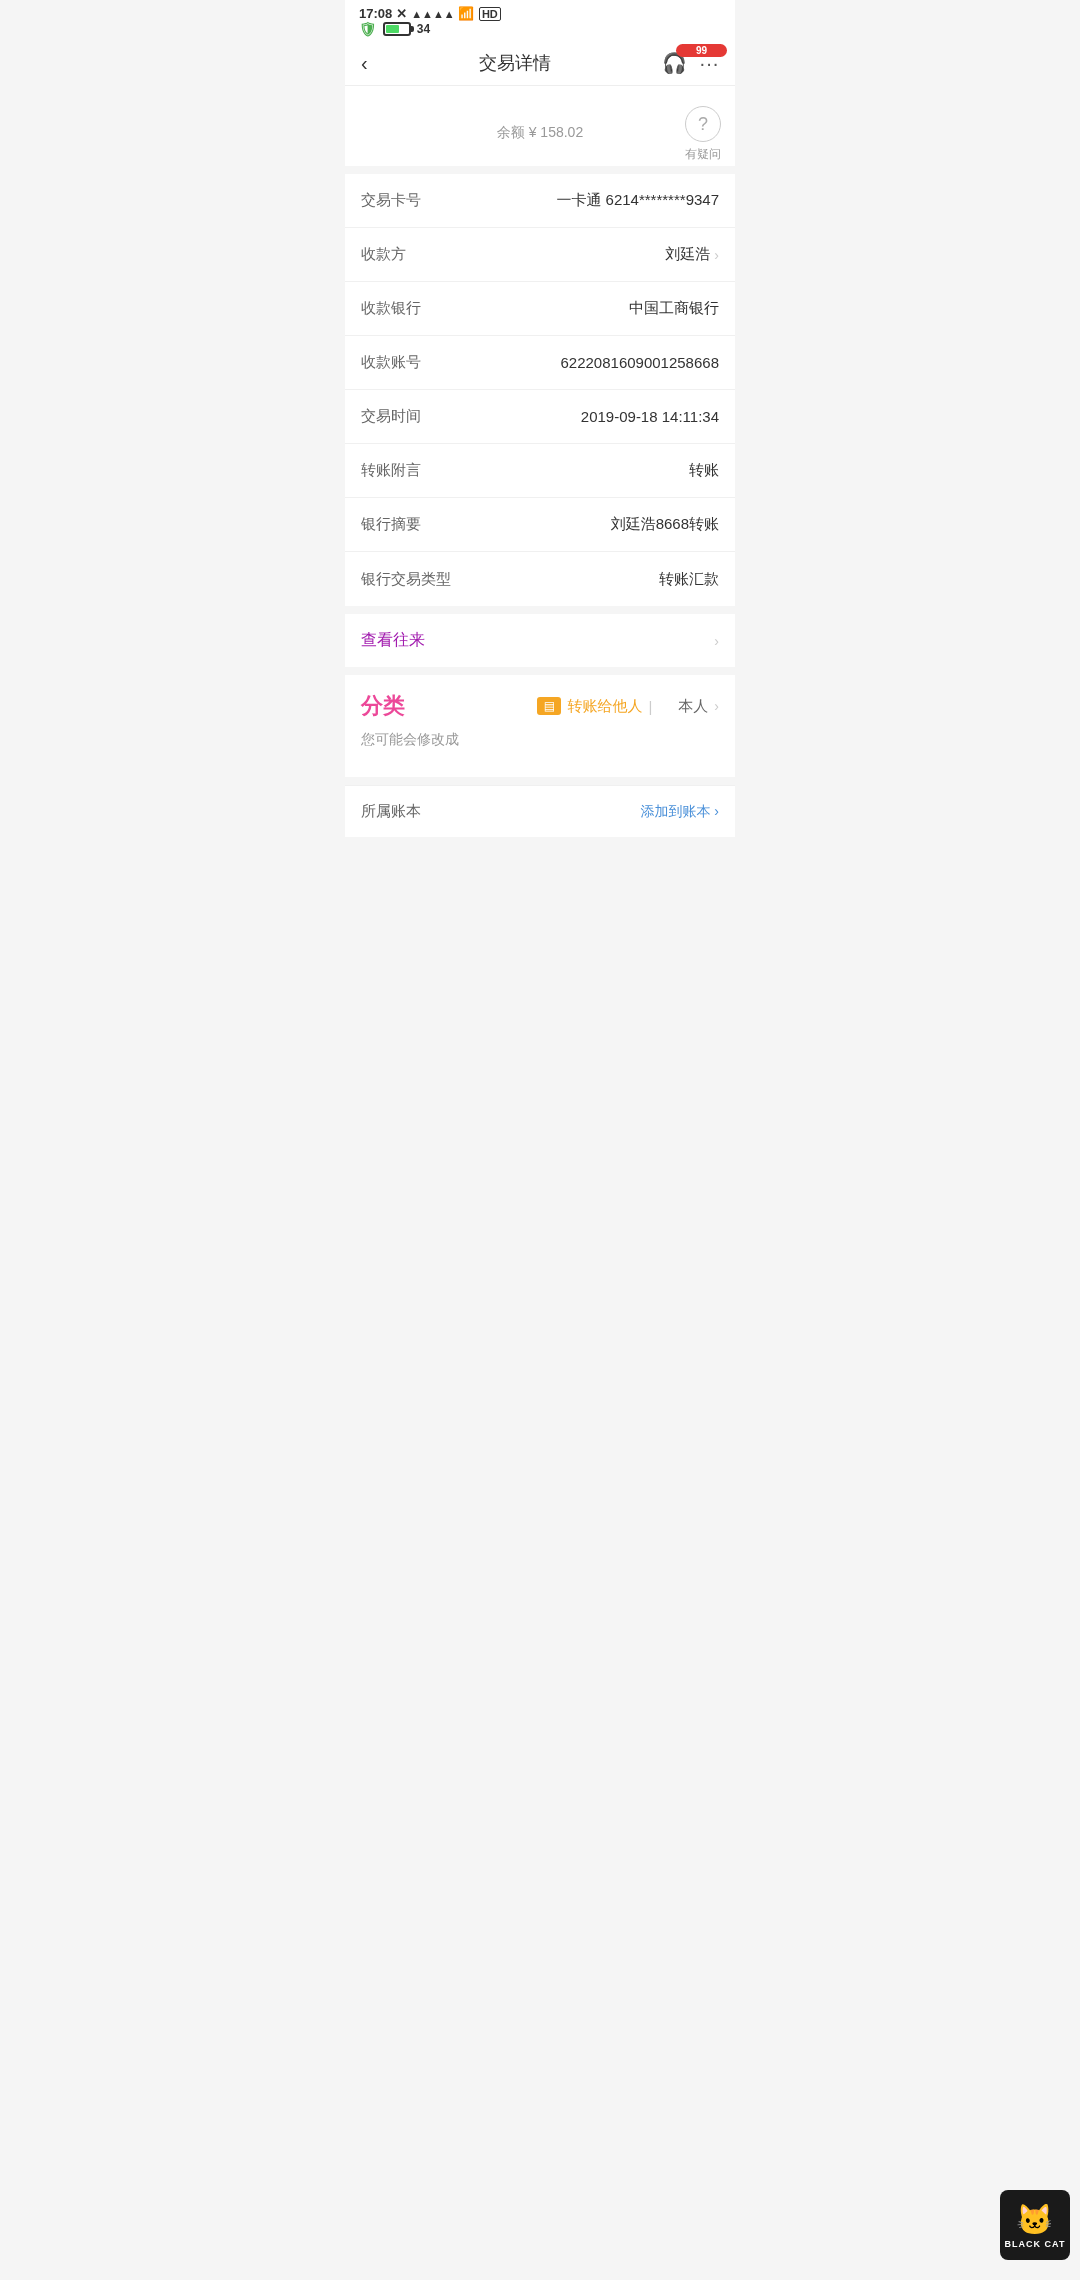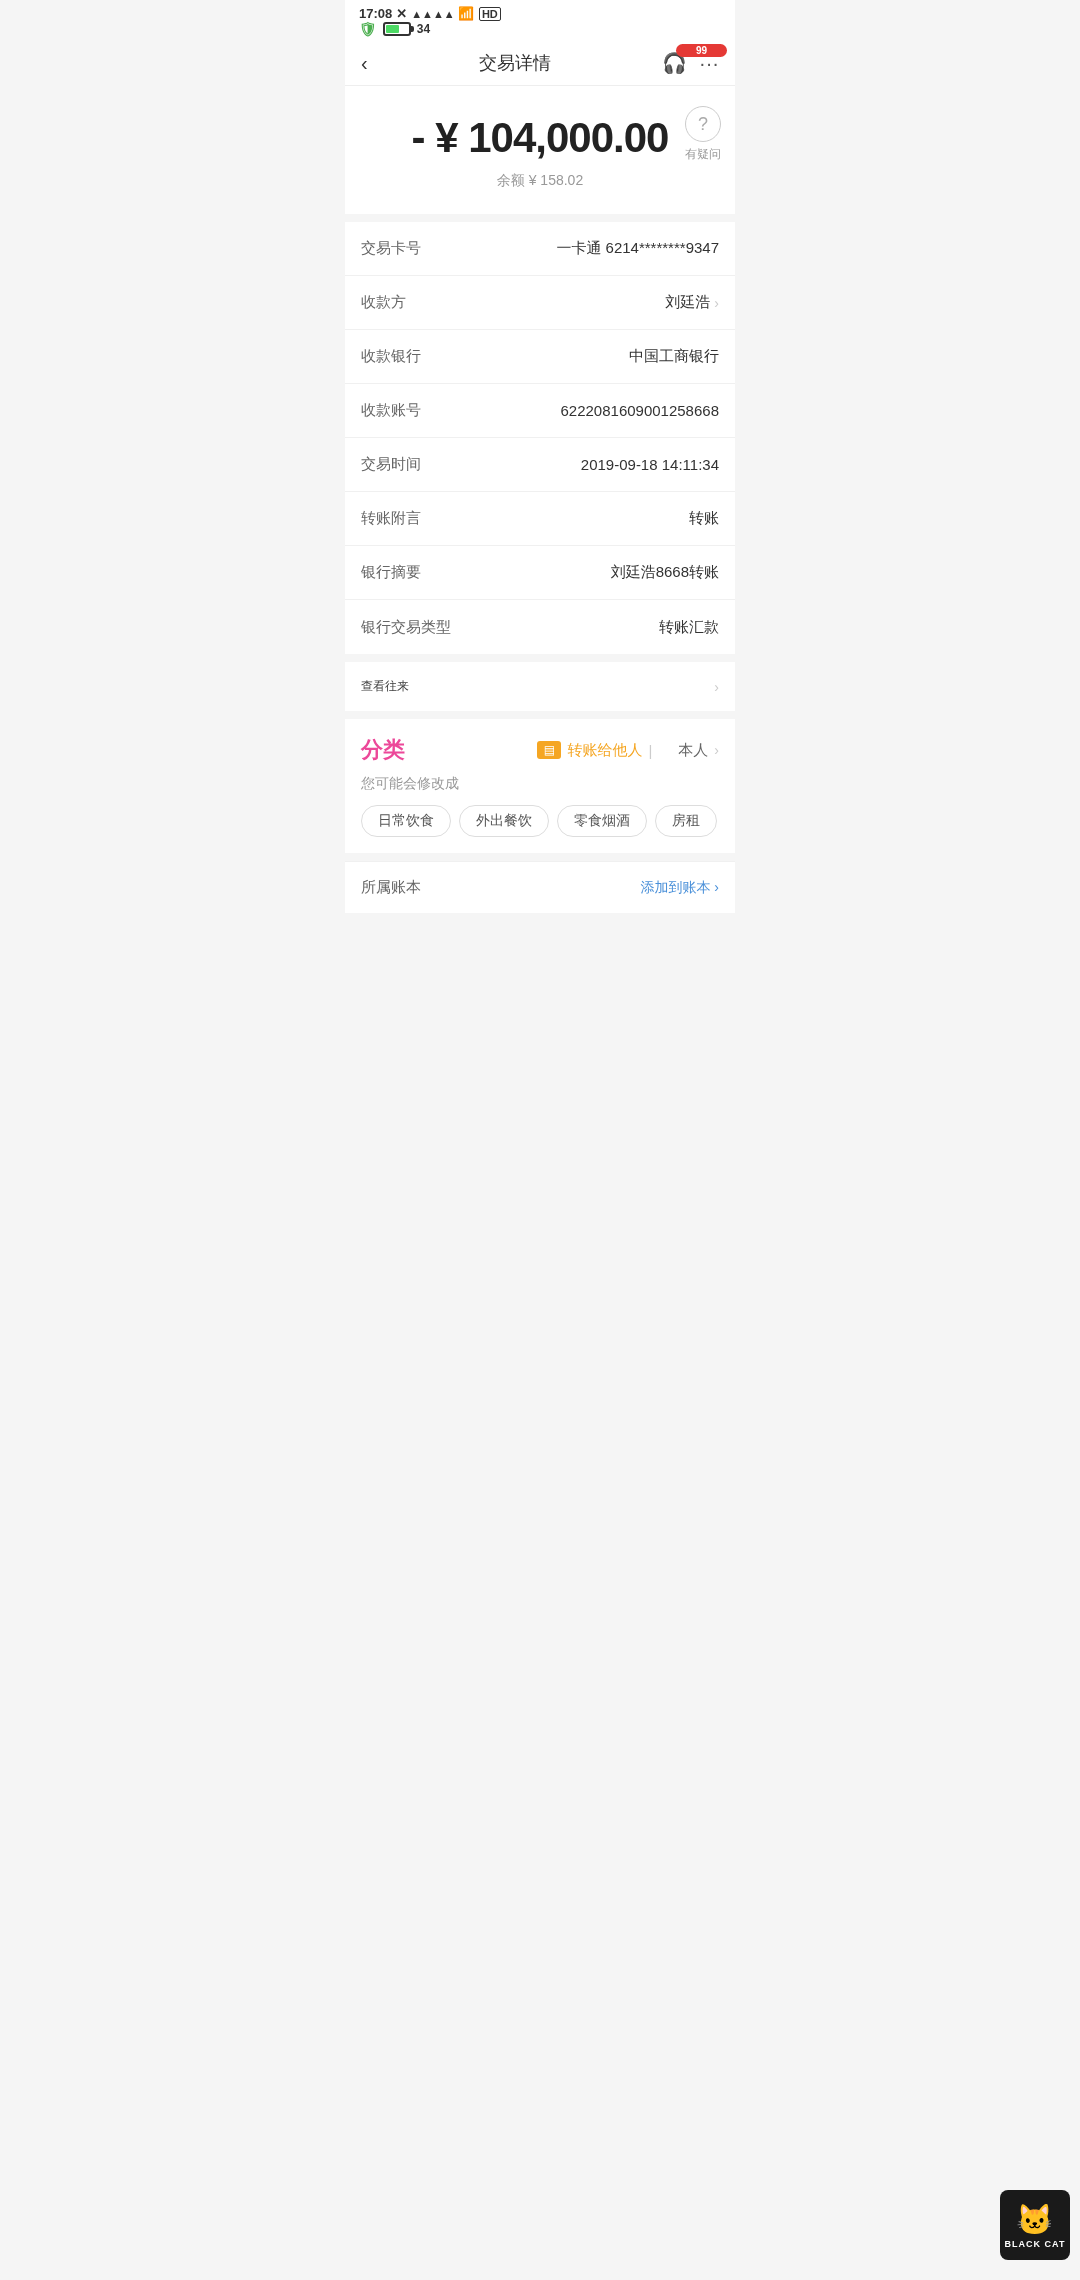--- a/index.html
+++ b/index.html
@@ -126,22 +126,22 @@
     .view-history-row {
       background: #fff;
       display: flex;
       align-items: center;
       justify-content: space-between;
       padding: 16px 16px;
       margin-bottom: 8px;
       cursor: pointer;
     }
     .view-history-text {
-      color: #404040;
-      font-size: 12px;
+      color: #a21caf;
+      font-size: 16px;
       font-weight: 500;
     }
     .category-section {
       background: #fff;
       margin-bottom: 8px;
       padding: 16px 16px;
     }
     .category-header {
       display: flex;
       align-items: center;
@@ -251,24 +251,20 @@
       <span class="badge">99</span>
     </span>
   </div>
 </div>
 
 <div class="main-content">
   <div class="amount-section">
     <div class="help-btn">
       <div class="help-circle">?</div>
       <span>有疑问</span>
-    </div>
-    <div class="amount-row">
-      <span>- ¥</span>
-      <span>104,000.00</span>
     </div>
     <div class="balance-row">余额 ¥ 158.02</div>
   </div>
 </div>
 
 <div class="detail-list" id="detail-list-container">
 <div class="detail-row">
       <span class="detail-label">交易卡号</span>
       <div class="detail-value">
         <span>一卡通 6214********9347</span>
@@ -329,26 +325,20 @@
     <span class="category-title">分类</span>
     <div class="category-tag">
       <div class="tag-icon">▤</div>
       <span class="tag-name">转账给他人</span>
       <span class="tag-divider">|</span>
       <span class="tag-self">本人</span>
       <span class="chevron-icon">›</span>
     </div>
   </div>
   <div class="suggest-text">您可能会修改成</div>
-  <div class="tags-row" id="tags-row">
-  <button class="tag-btn">日常饮食</button>
-      <button class="tag-btn">外出餐饮</button>
-      <button class="tag-btn">零食烟酒</button>
-      <button class="tag-btn">房租</button>
-    </div>
 </div>
 
 <div class="account-row">
   <span class="account-label">所属账本</span>
   <span class="account-action">
     <span>添加到账本</span>
     <span>›</span>
   </span>
 </div>
 

